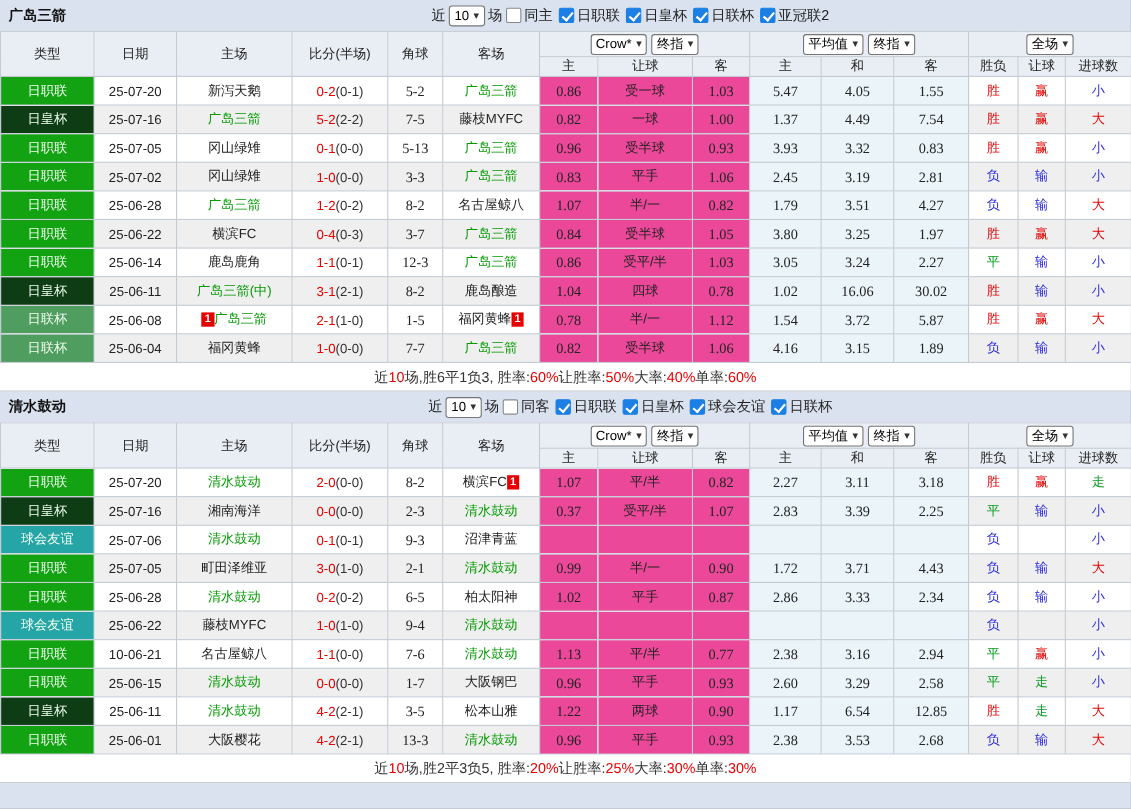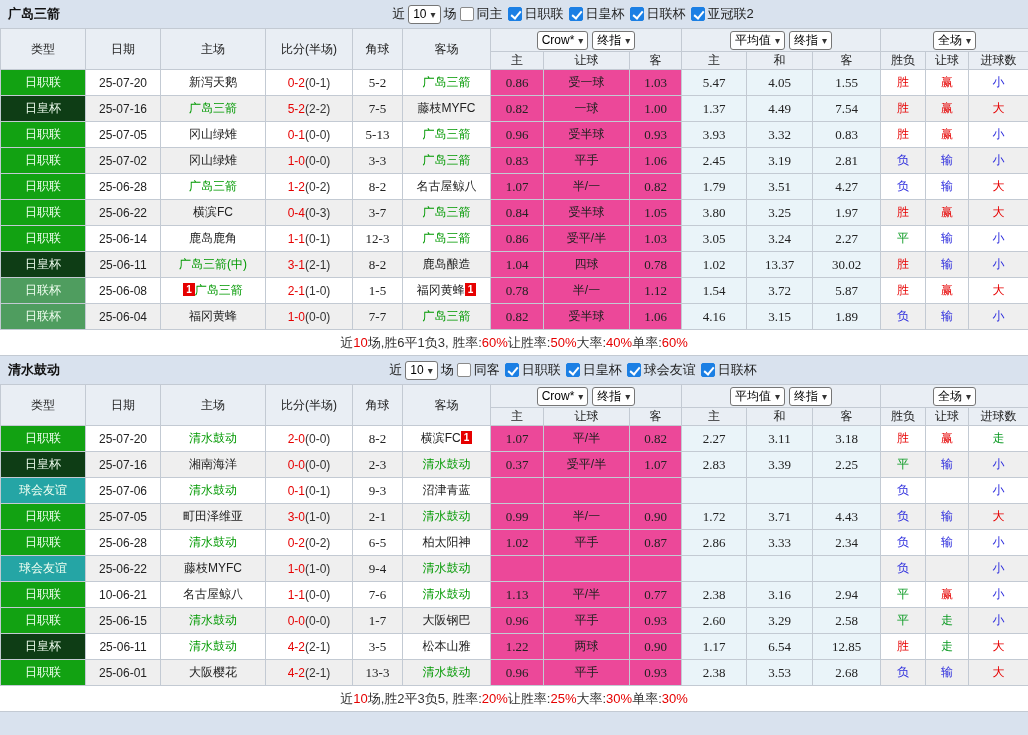--- a/index.html
+++ b/index.html
@@ -257,21 +257,21 @@
             <td class="typec" style="background: rgb(14, 61, 21);">日皇杯</td>
             <td class="stripe">25-06-11</td>
             <td class="stripe"><span class="tgreen">广岛三箭(中)</span></td>
             <td class="stripe"><span class="score-ft">3-1</span><span class="score-ht">(2-1)</span></td>
             <td class="stripe num">8-2</td>
             <td class="stripe"><span class="">鹿岛酿造</span></td>
             <td class="cream num">1.04</td>
             <td class="cream">四球</td>
             <td class="cream num">0.78</td>
             <td class="blue num">1.02</td>
-            <td class="blue num">13.37</td>
+            <td class="blue num">16.06</td>
             <td class="blue num">30.02</td>
             <td class="stripe"><span class="res-r">胜</span></td>
             <td class="stripe"><span class="res-b">输</span></td>
             <td class="stripe"><span class="res-b">小</span></td>
           </tr>
           <tr class="odd">
             <td class="typec" style="background: rgb(79, 157, 95);">日联杯</td>
             <td class="stripe">25-06-08</td>
             <td class="stripe"><span class="badge">1</span><span class="tgreen">广岛三箭</span></td>
             <td class="stripe"><span class="score-ft">2-1</span><span class="score-ht">(1-0)</span></td>

